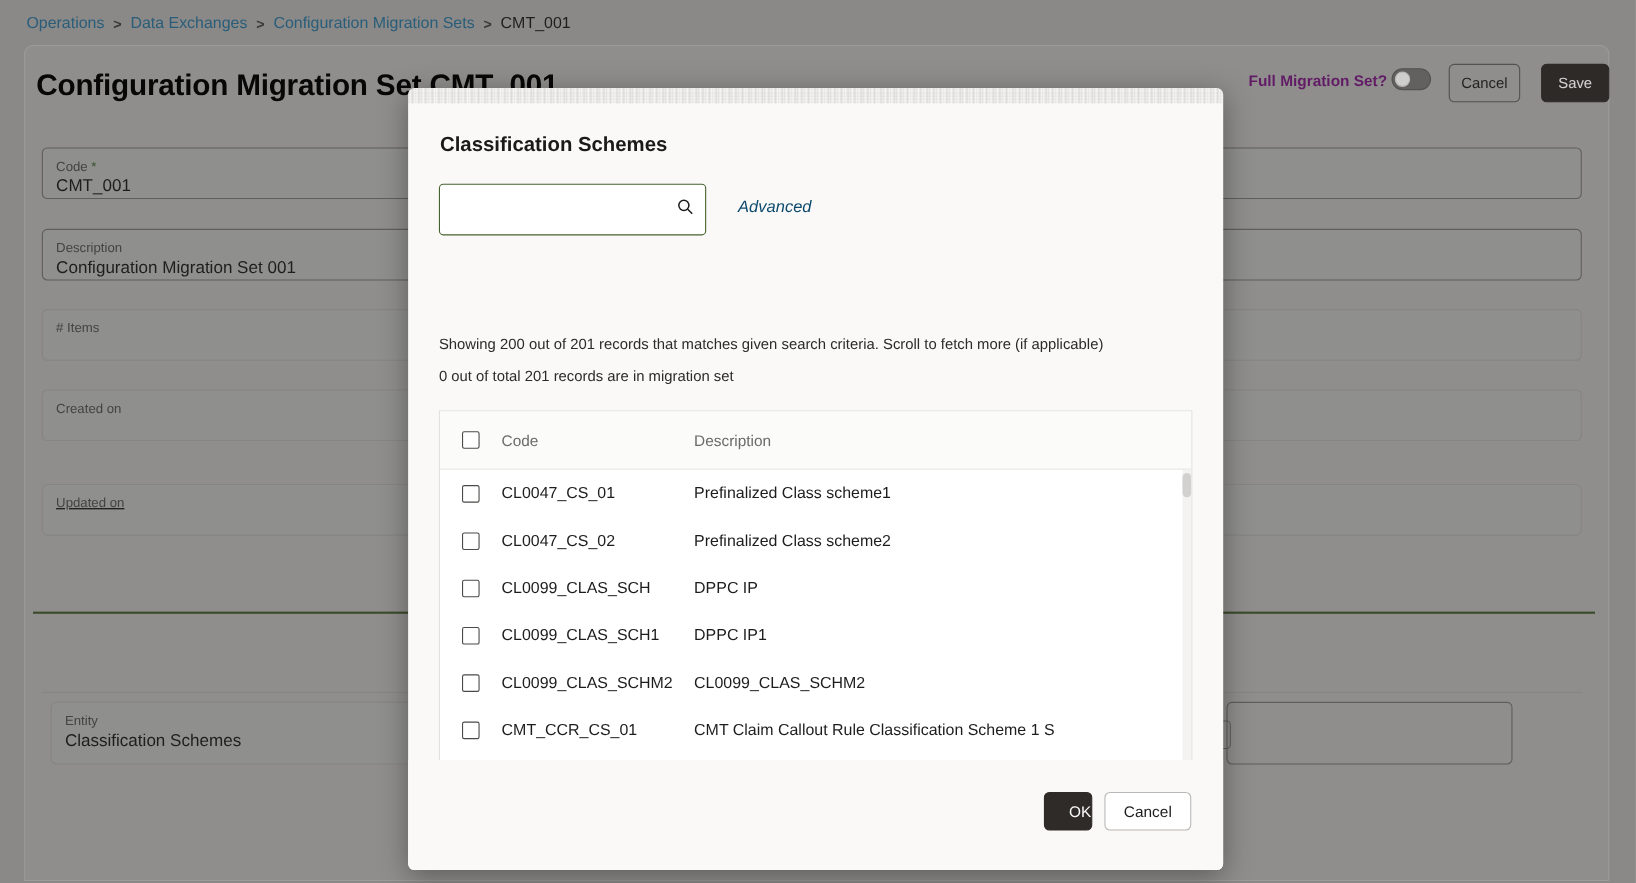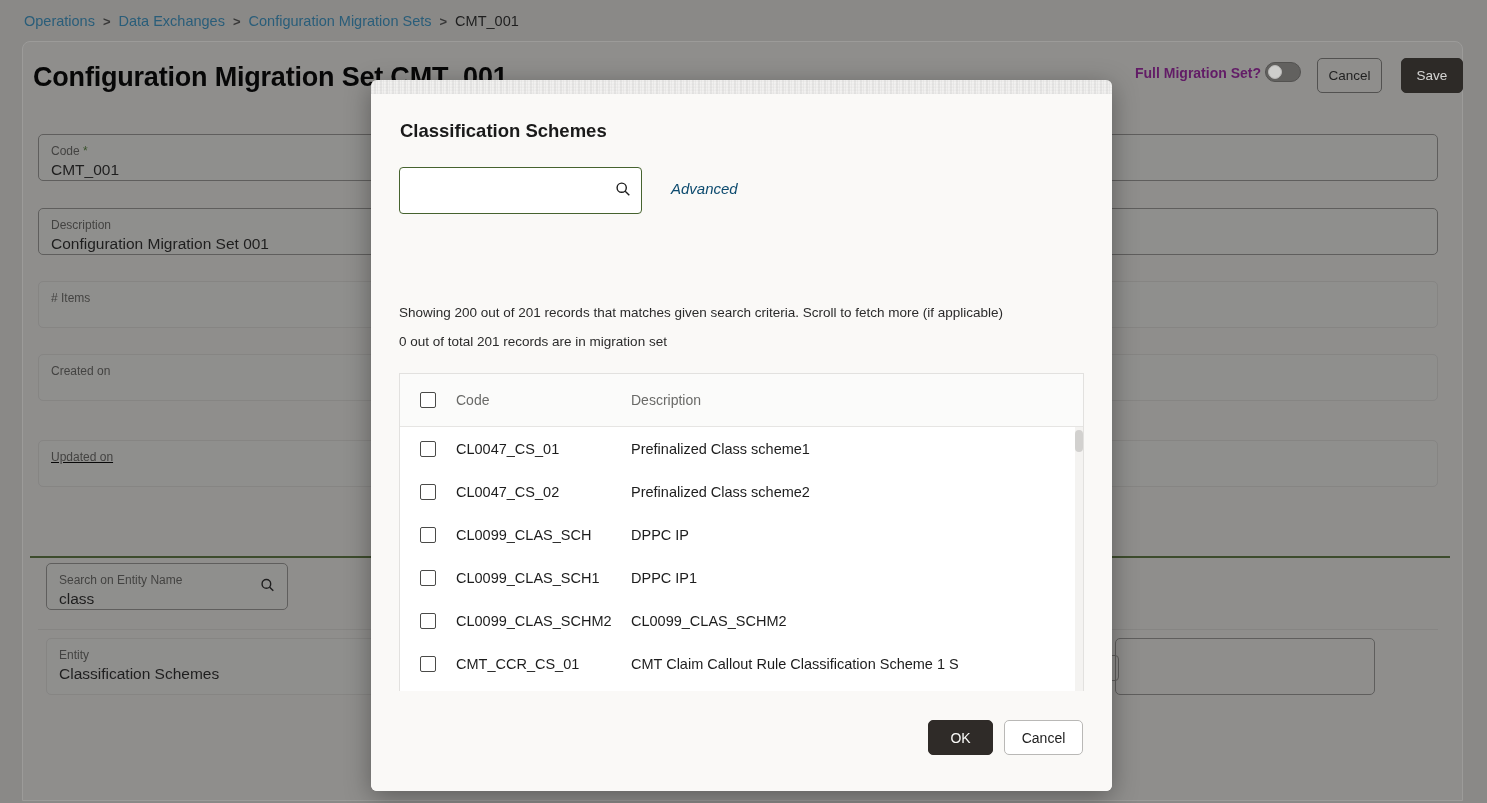--- a/index.html
+++ b/index.html
@@ -193,24 +193,25 @@
     width: 8px; height: 22px; background: #d2d1cf; border-radius: 4px;
     cursor: pointer;
   }
 
   .modal-footer {
     position: absolute; left: 0; bottom: 0;
     width: 741px; height: 100px; background: #faf9f7;
   }
   .btn-ok {
     position: absolute; right: 119px; top: 29px;
-    width: 65px; height: 35px; border-radius: 5px;
+    width: 44px; height: 35px; border-radius: 5px;
     background: #2f2b28; border: 1px solid #2f2b28;
     color: #fafaf8; font-size: 14px; cursor: pointer;
     font-family: "Liberation Sans", sans-serif;
+    text-align: right;
   }
   .btn-cancel {
     position: absolute; right: 29px; top: 29px;
     width: 79px; height: 35px; border-radius: 5px;
     background: #ffffff; border: 1px solid #b9b8b6;
     color: #1d1d1d; font-size: 14px; cursor: pointer;
     font-family: "Liberation Sans", sans-serif;
   }
 </style>
 </head>
@@ -262,30 +263,20 @@
     <div class="field-value field-empty"></div>
   </div>
 
   <div class="field muted" style="top:440px; width:1400px; height:47px;text-decoration:underline;">
     <div class="field-label">Updated on</div>
     <div class="field-value field-empty"></div>
   </div>
 
   <div class="green-divider" style="top:556px;"></div>
 
-  <div class="field" style="top:563px; left:46px; width:242px; height:47px;">
-    <div class="field-label">Search on Entity Name</div>
-    <div class="field-value">class</div>
-    <span class="entity-search-icon">
-      <svg width="15" height="15" viewBox="0 0 16 16" fill="none" stroke="currentColor" stroke-width="1.5">
-        <circle cx="6.8" cy="6.8" r="4.6"></circle>
-          <line x1="10.3" y1="10.3" x2="14.2" y2="14.2"></line>
-      </svg>
-    </span>
-  </div>
 
   <div class="row-divider" style="top:629px;"></div>
 
   <div class="field muted" style="top:638px; left:46px; width:1000px; height:57px;">
     <div class="field-label">Entity</div>
     <div class="field-value">Classification Schemes</div>
   </div>
 
   <button class="bg-btn-small">⋮</button>
   <div class="bg-field-right"></div>

